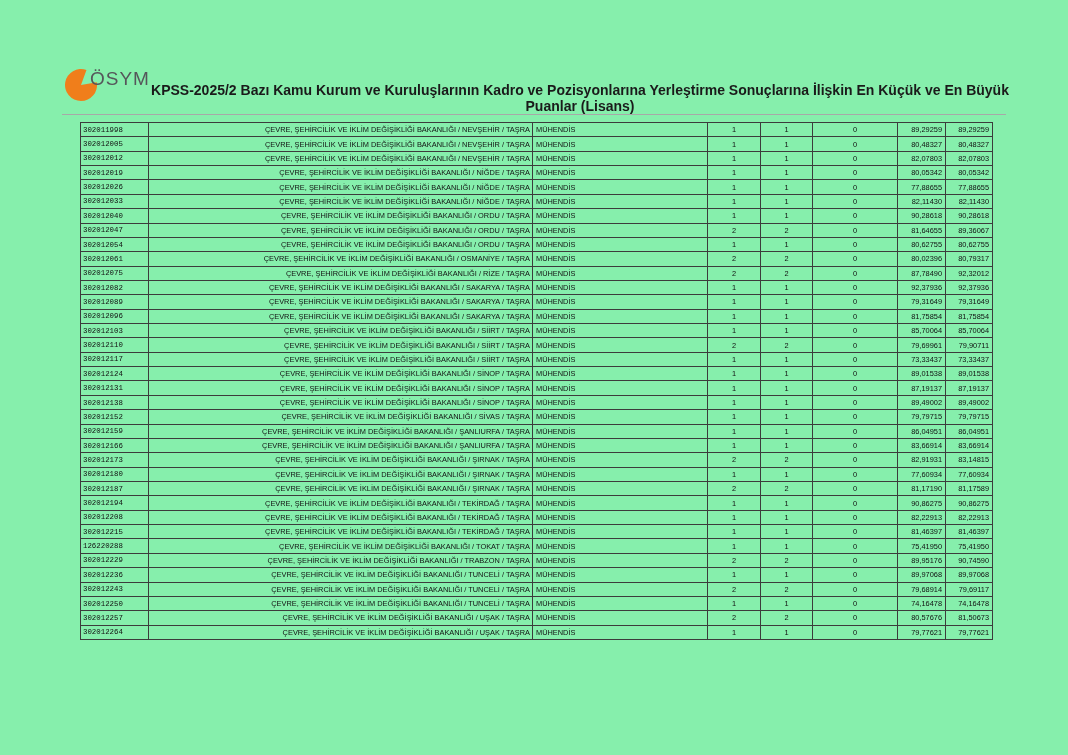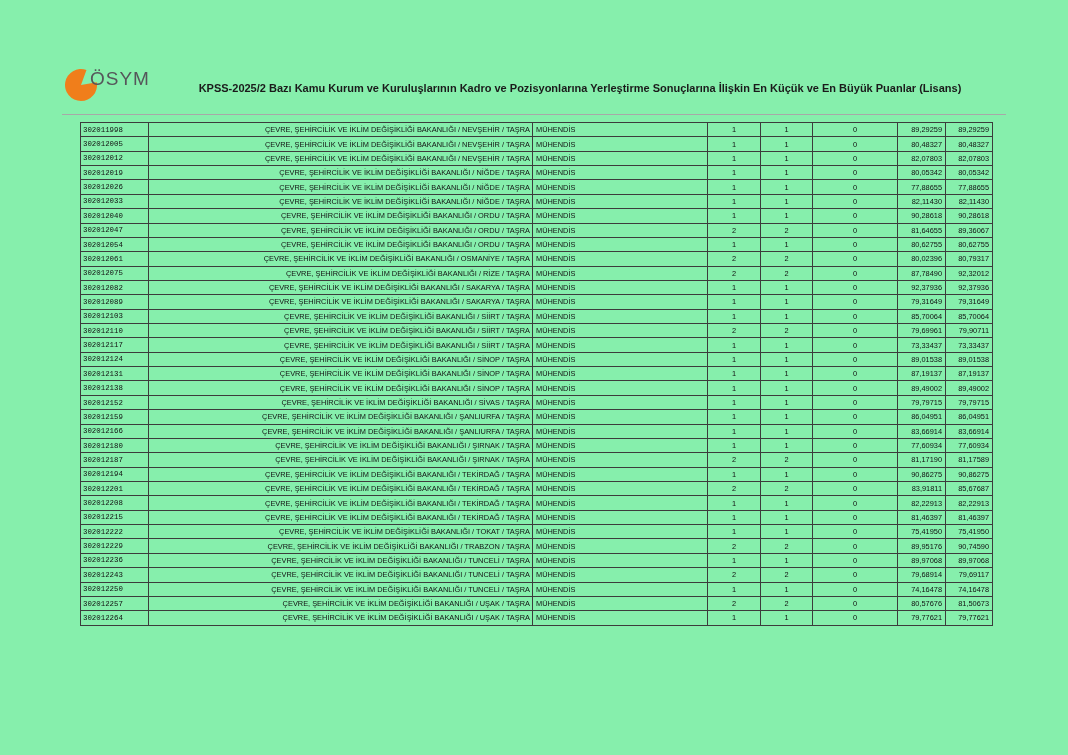--- a/index.html
+++ b/index.html
@@ -14,21 +14,21 @@
     position:absolute; left:64px; top:60px; width:140px; height:46px;
     display:flex; align-items:center;
   }
   .logo svg { display:block; }
   .logo-text {
     font-size:19px; color:#55565a; letter-spacing:1px;
     margin-left:-14px; margin-top:-8px; font-weight:normal;
   }
   .page-title {
     position:absolute; left:150px; right:58px; top:82px;
-    text-align:center; font-size:11px; font-weight:bold; color:#1a1a1a;
+    text-align:center; font-size:14px; font-weight:bold; color:#1a1a1a;
   }
   .header-divider {
     position:absolute; left:62px; top:114px; width:944px; height:1px;
     background:#a8a8a8;
   }
   
   .results-table {
     position:absolute; left:80px; top:122px; width:912px;
     border-collapse:collapse; table-layout:fixed;
     font-size:7.4px; color:#111;
@@ -200,20 +200,30 @@
           <td class="col-code">302012089</td>
           <td class="col-institution">ÇEVRE, ŞEHİRCİLİK VE İKLİM DEĞİŞİKLİĞİ BAKANLIĞI / SAKARYA / TAŞRA</td>
           <td class="col-position">MÜHENDİS</td>
           <td class="col-col1">1</td>
           <td class="col-col2">1</td>
           <td class="col-col3">0</td>
           <td class="col-min_score">79,31649</td>
           <td class="col-max_score">79,31649</td>
         </tr>
         <tr>
+          <td class="col-code">302012096</td>
+          <td class="col-institution">ÇEVRE, ŞEHİRCİLİK VE İKLİM DEĞİŞİKLİĞİ BAKANLIĞI / SAKARYA / TAŞRA</td>
+          <td class="col-position">MÜHENDİS</td>
+          <td class="col-col1">1</td>
+          <td class="col-col2">1</td>
+          <td class="col-col3">0</td>
+          <td class="col-min_score">81,75854</td>
+          <td class="col-max_score">81,75854</td>
+        </tr>
+        <tr>
           <td class="col-code">302012103</td>
           <td class="col-institution">ÇEVRE, ŞEHİRCİLİK VE İKLİM DEĞİŞİKLİĞİ BAKANLIĞI / SİİRT / TAŞRA</td>
           <td class="col-position">MÜHENDİS</td>
           <td class="col-col1">1</td>
           <td class="col-col2">1</td>
           <td class="col-col3">0</td>
           <td class="col-min_score">85,70064</td>
           <td class="col-max_score">85,70064</td>
         </tr>
         <tr>
@@ -290,20 +300,30 @@
           <td class="col-code">302012166</td>
           <td class="col-institution">ÇEVRE, ŞEHİRCİLİK VE İKLİM DEĞİŞİKLİĞİ BAKANLIĞI / ŞANLIURFA / TAŞRA</td>
           <td class="col-position">MÜHENDİS</td>
           <td class="col-col1">1</td>
           <td class="col-col2">1</td>
           <td class="col-col3">0</td>
           <td class="col-min_score">83,66914</td>
           <td class="col-max_score">83,66914</td>
         </tr>
         <tr>
+          <td class="col-code">302012173</td>
+          <td class="col-institution">ÇEVRE, ŞEHİRCİLİK VE İKLİM DEĞİŞİKLİĞİ BAKANLIĞI / ŞIRNAK / TAŞRA</td>
+          <td class="col-position">MÜHENDİS</td>
+          <td class="col-col1">2</td>
+          <td class="col-col2">2</td>
+          <td class="col-col3">0</td>
+          <td class="col-min_score">82,91931</td>
+          <td class="col-max_score">83,14815</td>
+        </tr>
+        <tr>
           <td class="col-code">302012180</td>
           <td class="col-institution">ÇEVRE, ŞEHİRCİLİK VE İKLİM DEĞİŞİKLİĞİ BAKANLIĞI / ŞIRNAK / TAŞRA</td>
           <td class="col-position">MÜHENDİS</td>
           <td class="col-col1">1</td>
           <td class="col-col2">1</td>
           <td class="col-col3">0</td>
           <td class="col-min_score">77,60934</td>
           <td class="col-max_score">77,60934</td>
         </tr>
         <tr>
@@ -320,51 +340,41 @@
           <td class="col-code">302012194</td>
           <td class="col-institution">ÇEVRE, ŞEHİRCİLİK VE İKLİM DEĞİŞİKLİĞİ BAKANLIĞI / TEKİRDAĞ / TAŞRA</td>
           <td class="col-position">MÜHENDİS</td>
           <td class="col-col1">1</td>
           <td class="col-col2">1</td>
           <td class="col-col3">0</td>
           <td class="col-min_score">90,86275</td>
           <td class="col-max_score">90,86275</td>
         </tr>
         <tr>
-          <td class="col-code">302012201</td>
-          <td class="col-institution">ÇEVRE, ŞEHİRCİLİK VE İKLİM DEĞİŞİKLİĞİ BAKANLIĞI / TEKİRDAĞ / TAŞRA</td>
-          <td class="col-position">MÜHENDİS</td>
-          <td class="col-col1">2</td>
-          <td class="col-col2">2</td>
-          <td class="col-col3">0</td>
-          <td class="col-min_score">83,91811</td>
-          <td class="col-max_score">85,67687</td>
-        </tr>
-        <tr>
           <td class="col-code">302012208</td>
           <td class="col-institution">ÇEVRE, ŞEHİRCİLİK VE İKLİM DEĞİŞİKLİĞİ BAKANLIĞI / TEKİRDAĞ / TAŞRA</td>
           <td class="col-position">MÜHENDİS</td>
           <td class="col-col1">1</td>
           <td class="col-col2">1</td>
           <td class="col-col3">0</td>
           <td class="col-min_score">82,22913</td>
           <td class="col-max_score">82,22913</td>
         </tr>
         <tr>
           <td class="col-code">302012215</td>
           <td class="col-institution">ÇEVRE, ŞEHİRCİLİK VE İKLİM DEĞİŞİKLİĞİ BAKANLIĞI / TEKİRDAĞ / TAŞRA</td>
           <td class="col-position">MÜHENDİS</td>
           <td class="col-col1">1</td>
           <td class="col-col2">1</td>
           <td class="col-col3">0</td>
           <td class="col-min_score">81,46397</td>
           <td class="col-max_score">81,46397</td>
         </tr>
         <tr>
-          <td class="col-code">302012222</td>
+          <td class="col-code">126220288</td>
           <td class="col-institution">ÇEVRE, ŞEHİRCİLİK VE İKLİM DEĞİŞİKLİĞİ BAKANLIĞI / TOKAT / TAŞRA</td>
           <td class="col-position">MÜHENDİS</td>
           <td class="col-col1">1</td>
           <td class="col-col2">1</td>
           <td class="col-col3">0</td>
           <td class="col-min_score">75,41950</td>
           <td class="col-max_score">75,41950</td>
         </tr>
         <tr>
           <td class="col-code">302012229</td>

